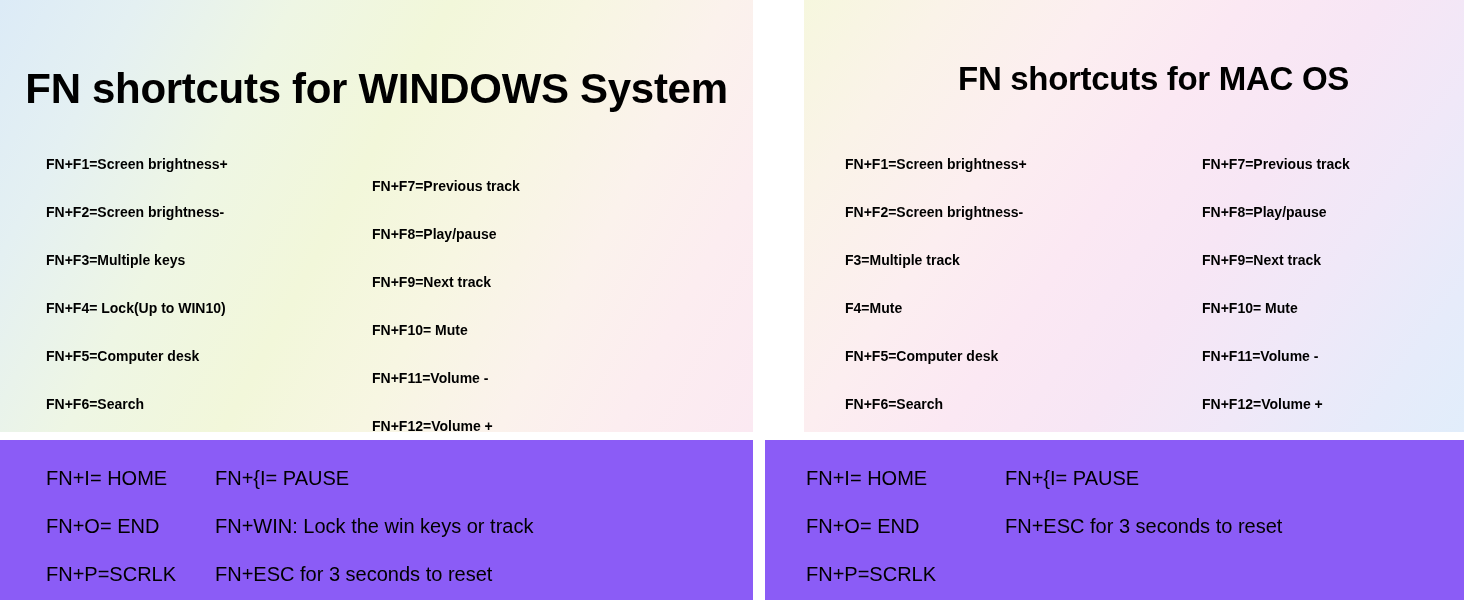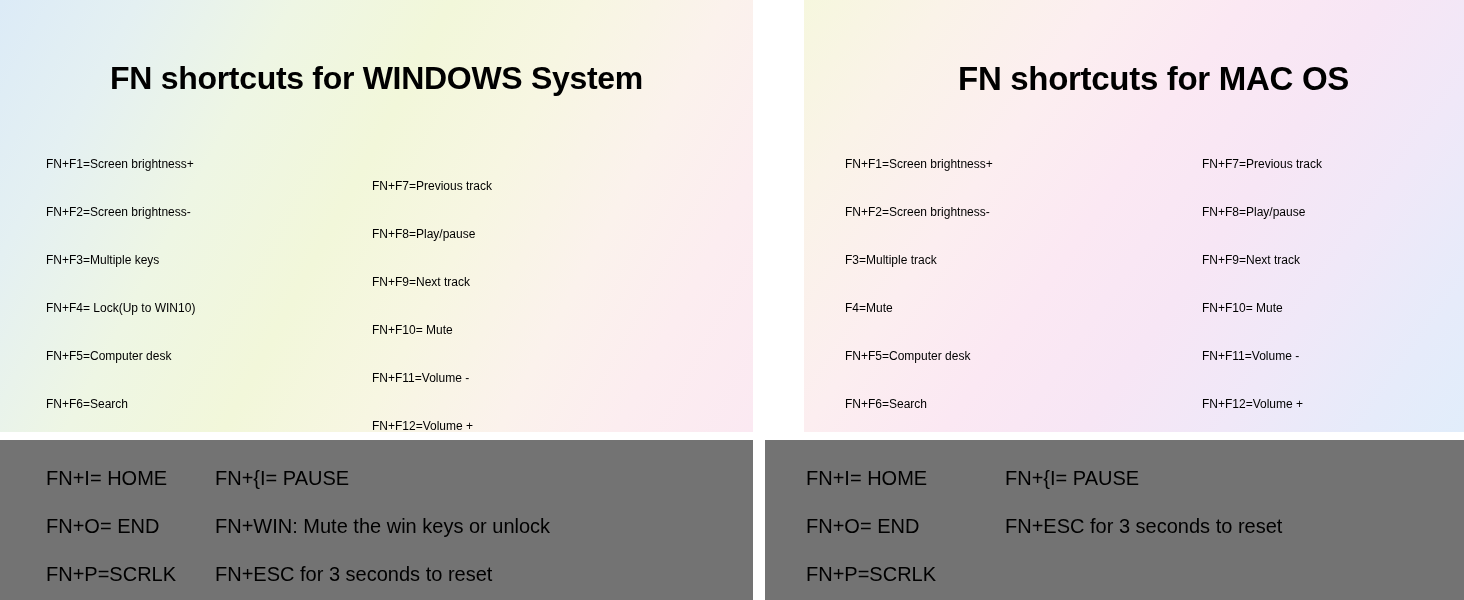--- a/index.html
+++ b/index.html
@@ -64,25 +64,25 @@
         #fceef0 30%,
         #fbe8f3 44%,
         #f7e6f5 58%,
         #f0e8f8 72%,
         #e6ebfa 86%,
         #dfeefb 100%);
   }
 
   .panel-title {
     position: absolute;
-    top: 62px;
+    top: 68px;
     left: 0;
     width: 100%;
     text-align: center;
-    font-size: 32px;
+    font-size: 42px;
     font-weight: bold;
     letter-spacing: -0.3px;
     line-height: 1;
     white-space: nowrap;
   }
   .panel-top.mac .panel-title {
     top: 62px;
     font-size: 33px;
   }
 
@@ -100,32 +100,32 @@
 
   
   .panel-top.win .col-a { width: 360px; padding-left: 46px; }
   .panel-top.win .col-b { width: 380px; padding-left: 12px; padding-top: 22px; }
 
   
   .panel-top.mac .col-a { width: 390px; padding-left: 41px; }
   .panel-top.mac .col-b { width: 300px; padding-left: 8px; padding-top: 0px; }
 
   .shortcut {
-    font-size: 12px;
+    font-size: 14px;
     line-height: 48px;
     white-space: nowrap;
-    font-weight: 400;
+    font-weight: 700;
   }
 
   
   .panel-bottom {
     position: absolute;
     top: 440px;
     height: 160px;
-    background: #737373;
+    background: #8b5cf6;
     overflow: hidden;
   }
   .panel-bottom.win { left: 0; width: 753px; }
   .panel-bottom.mac { left: 765px; width: 699px; }
 
   .bcols {
     position: absolute;
     top: 14px;
     left: 0;
     width: 100%;
@@ -201,21 +201,21 @@
 
   <div class="panel-bottom win">
     <div class="bcols">
       <div class="bcol-a">
         <div class="bshortcut">FN+I= HOME</div>
         <div class="bshortcut">FN+O= END</div>
         <div class="bshortcut">FN+P=SCRLK</div>
       </div>
       <div class="bcol-b">
         <div class="bshortcut">FN+{I= PAUSE</div>
-        <div class="bshortcut">FN+WIN: Mute the win keys or unlock</div>
+        <div class="bshortcut">FN+WIN: Lock the win keys or track</div>
         <div class="bshortcut">FN+ESC for 3 seconds to reset</div>
       </div>
     </div>
   </div>
 
   <div class="panel-bottom mac">
     <div class="bcols">
       <div class="bcol-a">
         <div class="bshortcut">FN+I= HOME</div>
         <div class="bshortcut">FN+O= END</div>

